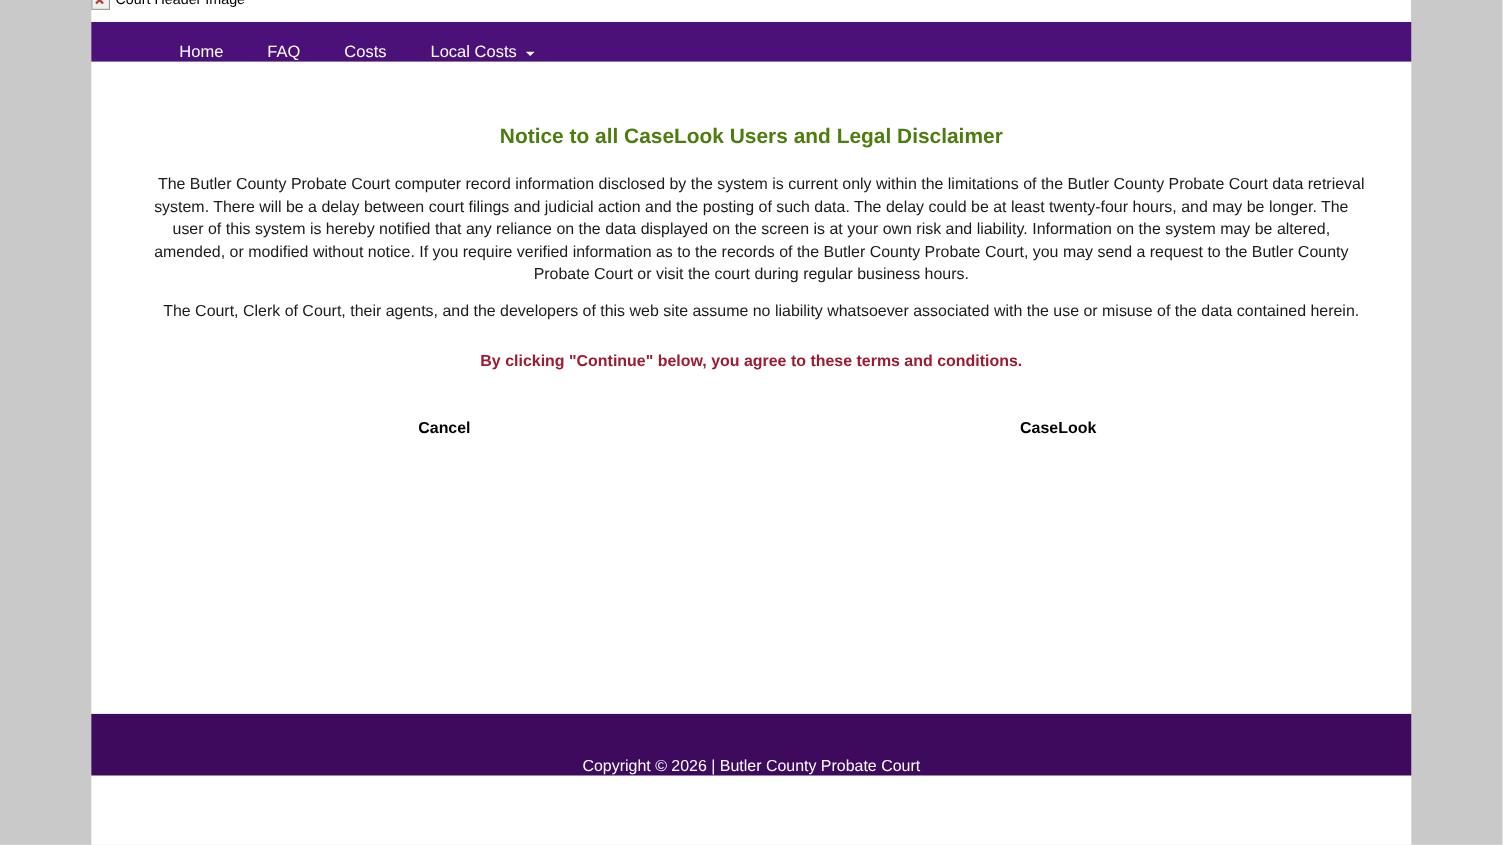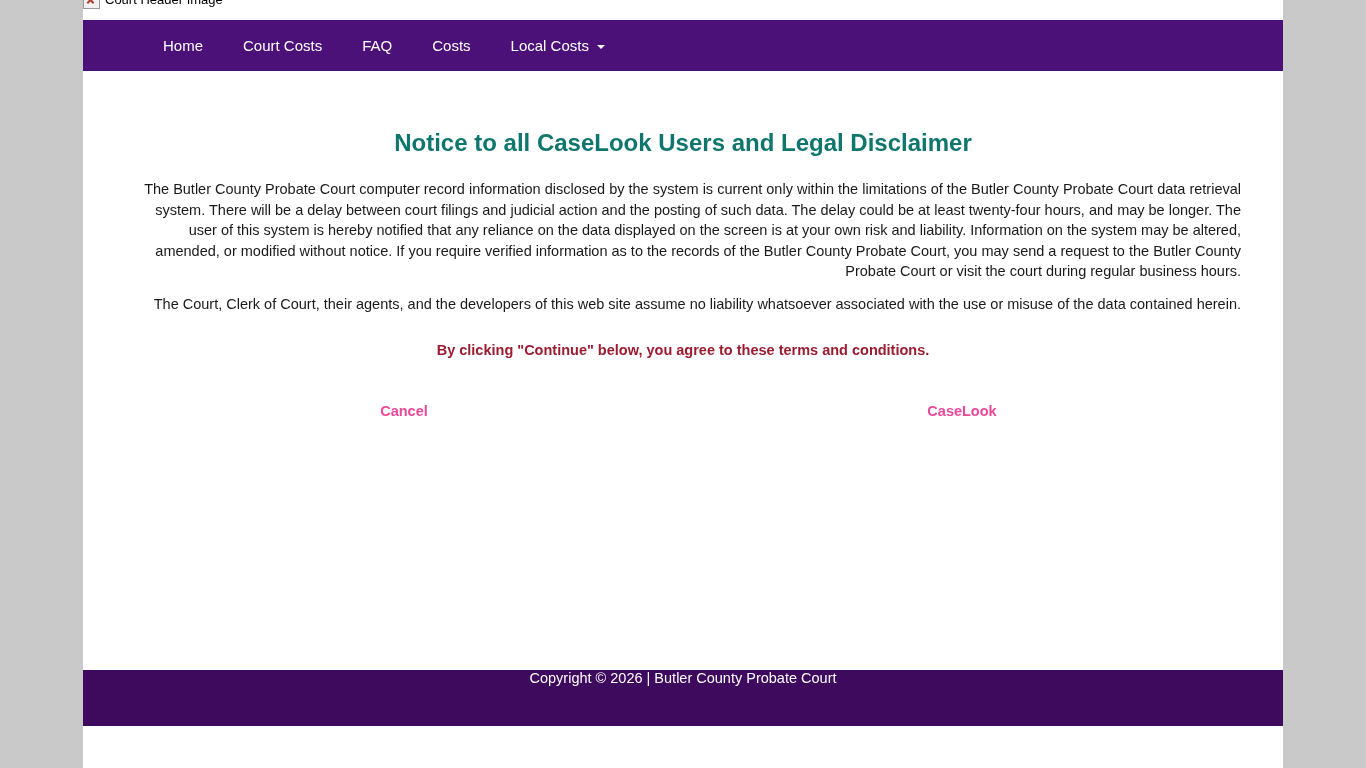--- a/index.html
+++ b/index.html
@@ -64,23 +64,23 @@
     position: absolute;
     left: 0; top: 0;
     width: 1200px;
     height: 20px;
     background: #3d0a5e;
     z-index: -1;
   }
   
   .navbar {
     background: #4b1178;
-    height: 51px;
-    display: flex;
-    align-items: center;
+    height: 36px;
+    display: flex;
+    align-items: flex-end;
     padding-left: 60px;
     box-sizing: border-box;
   }
   .nav-item {
     display: flex;
     align-items: center;
     gap: 6px;
     padding: 0 20px;
     color: #ffffff;
     font-size: 15px;
@@ -100,90 +100,87 @@
     top: 1px;
   }
   
   .content {
     padding: 0 42px;
     min-height: 580px;
     box-sizing: border-box;
   }
   .disclaimer-title {
     text-align: center;
-    font-size: 24px;
+    font-size: 19px;
     font-weight: bold;
-    color: #0f766e;
+    color: #4d7c0f;
     margin: 0;
     padding-top: 58px;
     padding-bottom: 10px;
   }
   .para {
     font-size: 14.5px;
     line-height: 20.5px;
     color: #1a1a1a;
     text-indent: 18px;
     margin: 12px 0 0 0;
-    text-align: right;
+    text-align: center;
   }
   .agree-line {
     text-align: center;
     color: #9b1b30;
     font-weight: bold;
     font-size: 14.5px;
     margin-top: 28px;
   }
   .button-row {
     display: flex;
     margin-top: 44px;
   }
   .btn-cell {
     flex: 1;
     text-align: center;
   }
   .btn-link {
-    color: #ec4899;
+    color: #000000;
     font-weight: bold;
     font-size: 14.5px;
     text-decoration: none;
     cursor: pointer;
   }
   .spacer {
     height: 250px;
   }
   
   .footer {
     background: #3d0a5e;
     color: #ffffff;
     height: 56px;
     display: flex;
-    align-items: flex-start;
+    align-items: flex-end;
     justify-content: center;
     font-size: 14.5px;
   }
 </style>
 </head>
 <body>
 
 <div class="page">
 
   <div class="header-image">
     <div class="header-band"></div>
     <div class="broken-img">
       <span class="broken-icon"></span>
       <span>Court Header Image</span>
     </div>
   </div>
 
   <div class="navbar">
     <a class="nav-item">
       <span>Home</span>
-    </a>
-    <a class="nav-item">
-      <span>Court Costs</span>
     </a>
     <a class="nav-item">
       <span>FAQ</span>
     </a>
     <a class="nav-item">
       <span>Costs</span>
     </a>
     <a class="nav-item">
       <span>Local Costs</span>
       <span class="caret"></span>

